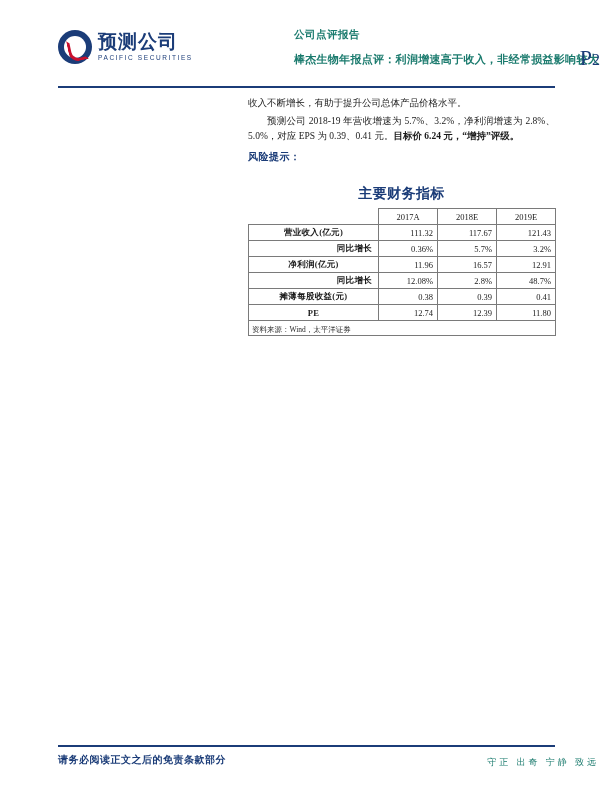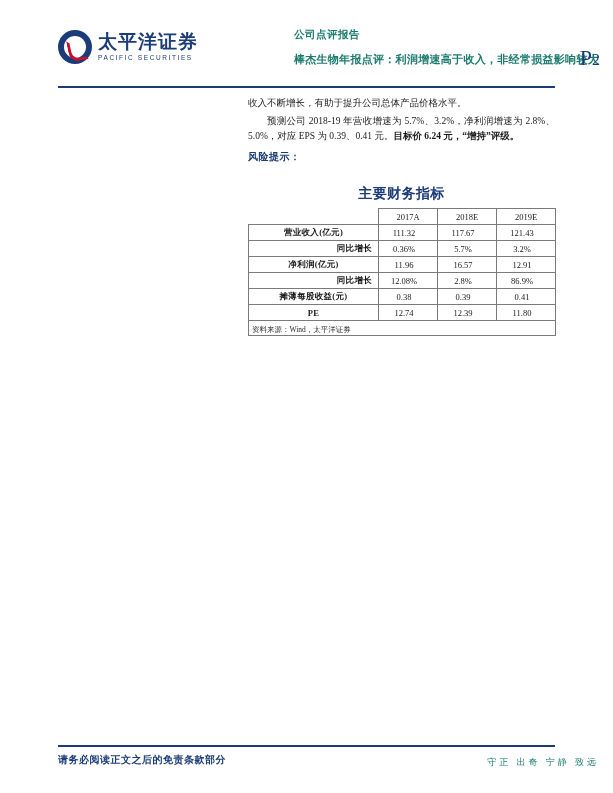--- a/index.html
+++ b/index.html
@@ -196,22 +196,22 @@
     text-align: center;
     font-weight: bold;
     letter-spacing: 0.3px;
   }
   table.fin td.rowlabel.sub {
     text-align: right;
     font-weight: bold;
     padding-right: 6px;
   }
   table.fin td.val {
-    text-align: center;
-    padding-right: 11px;
+    text-align: right;
+    padding-right: 4px;
   }
   .table-source {
     margin-top: 3px;
     font-family: "Liberation Serif", serif;
     font-size: 7.5px;
     color: #2a2a2a;
     text-align: left;
     padding-left: 3px;
   }
 
@@ -248,21 +248,21 @@
 <body>
 
 <div class="header">
 
   <div class="logo-wrap">
     <div class="logo-mark">
       <div class="ring"></div>
       <div class="hook"></div>
     </div>
     <div class="logo-text">
-      <div class="logo-cn">太平洋证券</div>
+      <div class="logo-cn">预测公司</div>
       <div class="logo-en">PACIFIC SECURITIES</div>
     </div>
   </div>
 
   <div class="header-right">
     <div class="report-type">公司点评报告</div>
     <div class="report-title">棒杰生物年报点评：利润增速高于收入，非经常损益影响较大</div>
   </div>
 
   <div class="page-badge">
@@ -314,21 +314,21 @@
         <tr>
           <td class="rowlabel">净利润(亿元)</td>
           <td class="val">11.96</td>
           <td class="val">16.57</td>
           <td class="val">12.91</td>
         </tr>
         <tr>
           <td class="rowlabel sub">同比增长</td>
           <td class="val">12.08%</td>
           <td class="val">2.8%</td>
-          <td class="val">86.9%</td>
+          <td class="val">48.7%</td>
         </tr>
         <tr>
           <td class="rowlabel">摊薄每股收益(元)</td>
           <td class="val">0.38</td>
           <td class="val">0.39</td>
           <td class="val">0.41</td>
         </tr>
         <tr>
           <td class="rowlabel">PE</td>
           <td class="val">12.74</td>

